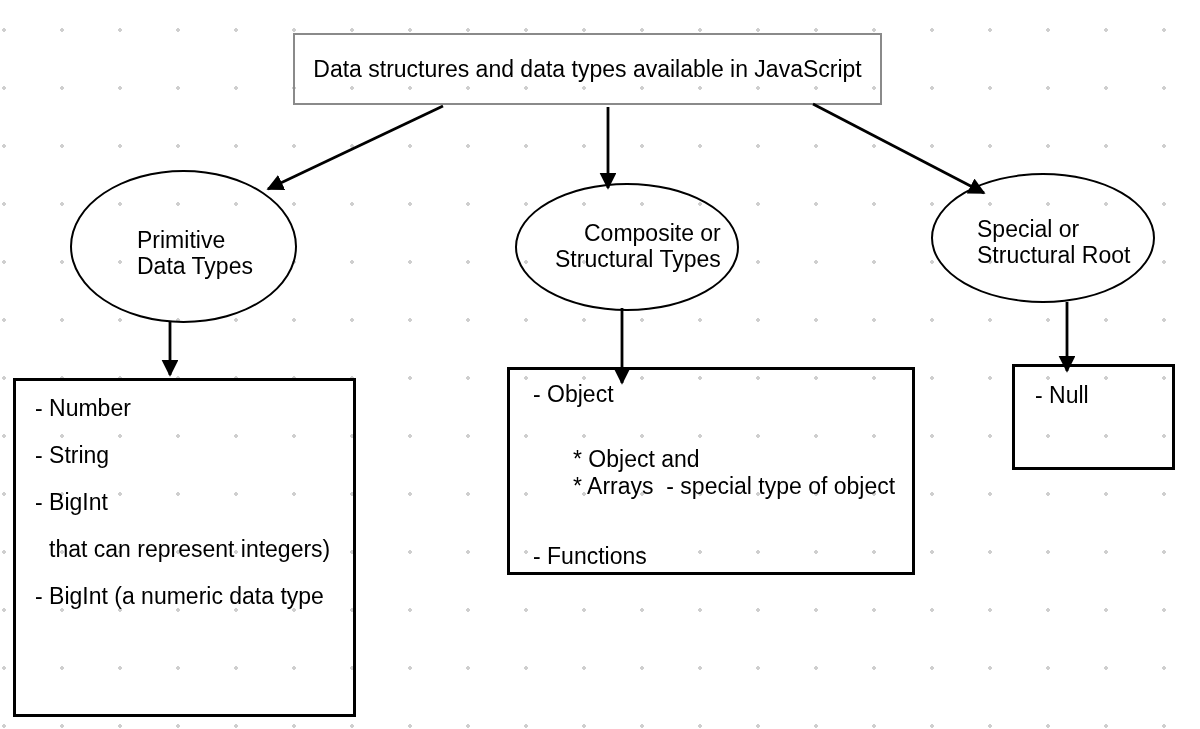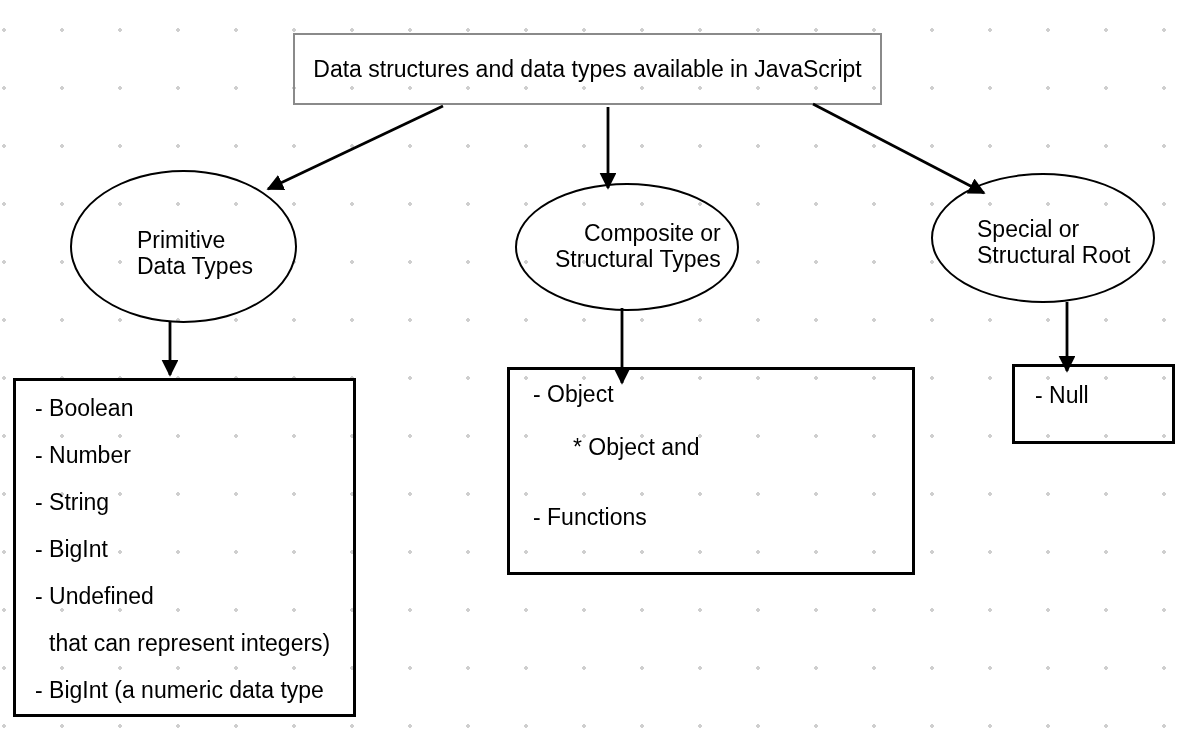--- a/index.html
+++ b/index.html
@@ -42,29 +42,29 @@
   .label-special   { left: 977px; top: 216px; }
 
   
   .listbox { border: 3px solid #000000; }
   .box-primitive {
     left: 13px; top: 378px; width: 343px; height: 339px;
     padding: 4px 0 0 19px; line-height: 47px;
   }
   .box-composite { left: 507px; top: 367px; width: 408px; height: 208px; }
   .box-special {
-    left: 1012px; top: 364px; width: 163px; height: 80px;
+    left: 1012px; top: 364px; width: 163px; height: 106px;
     padding: 14px 0 0 20px; line-height: 28px;
   }
   .list-line { white-space: pre-wrap; }
   .cont { padding-left: 14px; }
 
   .l-objects   { margin: 10px 0 0 23px; line-height: 28px; }
   .l-sub       { margin-left: 63px; line-height: 27px; }
-  .l-sub-first { margin-top: 26px; }
+  .l-sub-first { margin-top: 38px; }
   .l-functions { margin: 42px 0 0 23px; line-height: 28px; }
 
   
   .arrows {
     position: absolute; left: 0; top: 0; width: 1200px; height: 729px;
     z-index: 3; pointer-events: none;
   }
 </style>
 </head>
 <body>
@@ -81,32 +81,31 @@
 
   <div class="shape ellipse ellipse-composite"></div>
   <div class="ellipse-label label-composite">Composite or
 Structural Types</div>
 
   <div class="shape ellipse ellipse-special"></div>
   <div class="ellipse-label label-special">Special or
 Structural Root</div>
 
   <div class="shape listbox box-primitive">
-    <div class="list-line">- Boolean</div>
     <div class="list-line">- Number</div>
     <div class="list-line">- String</div>
     <div class="list-line">- BigInt</div>
-    <div class="list-line">- Undefined</div>
     <div class="list-line cont">that can represent integers)</div>
     <div class="list-line">- BigInt (a numeric data type</div>
   </div>
 
   <div class="shape listbox box-composite">
     <div class="list-line l-objects">- Object</div>
     <div class="list-line l-sub l-sub-first">* Object and</div>
+    <div class="list-line l-sub">* Arrays  - special type of object</div>
     <div class="list-line l-functions">- Functions</div>
   </div>
 
   <div class="shape listbox box-special">
     <div class="list-line">- Null</div>
   </div>
 
   <svg class="arrows" viewBox="0 0 1200 729" xmlns="http://www.w3.org/2000/svg">
     <defs>
       <marker id="ah" markerWidth="7" markerHeight="7" refX="5.4" refY="3" orient="auto" markerUnits="strokeWidth">

